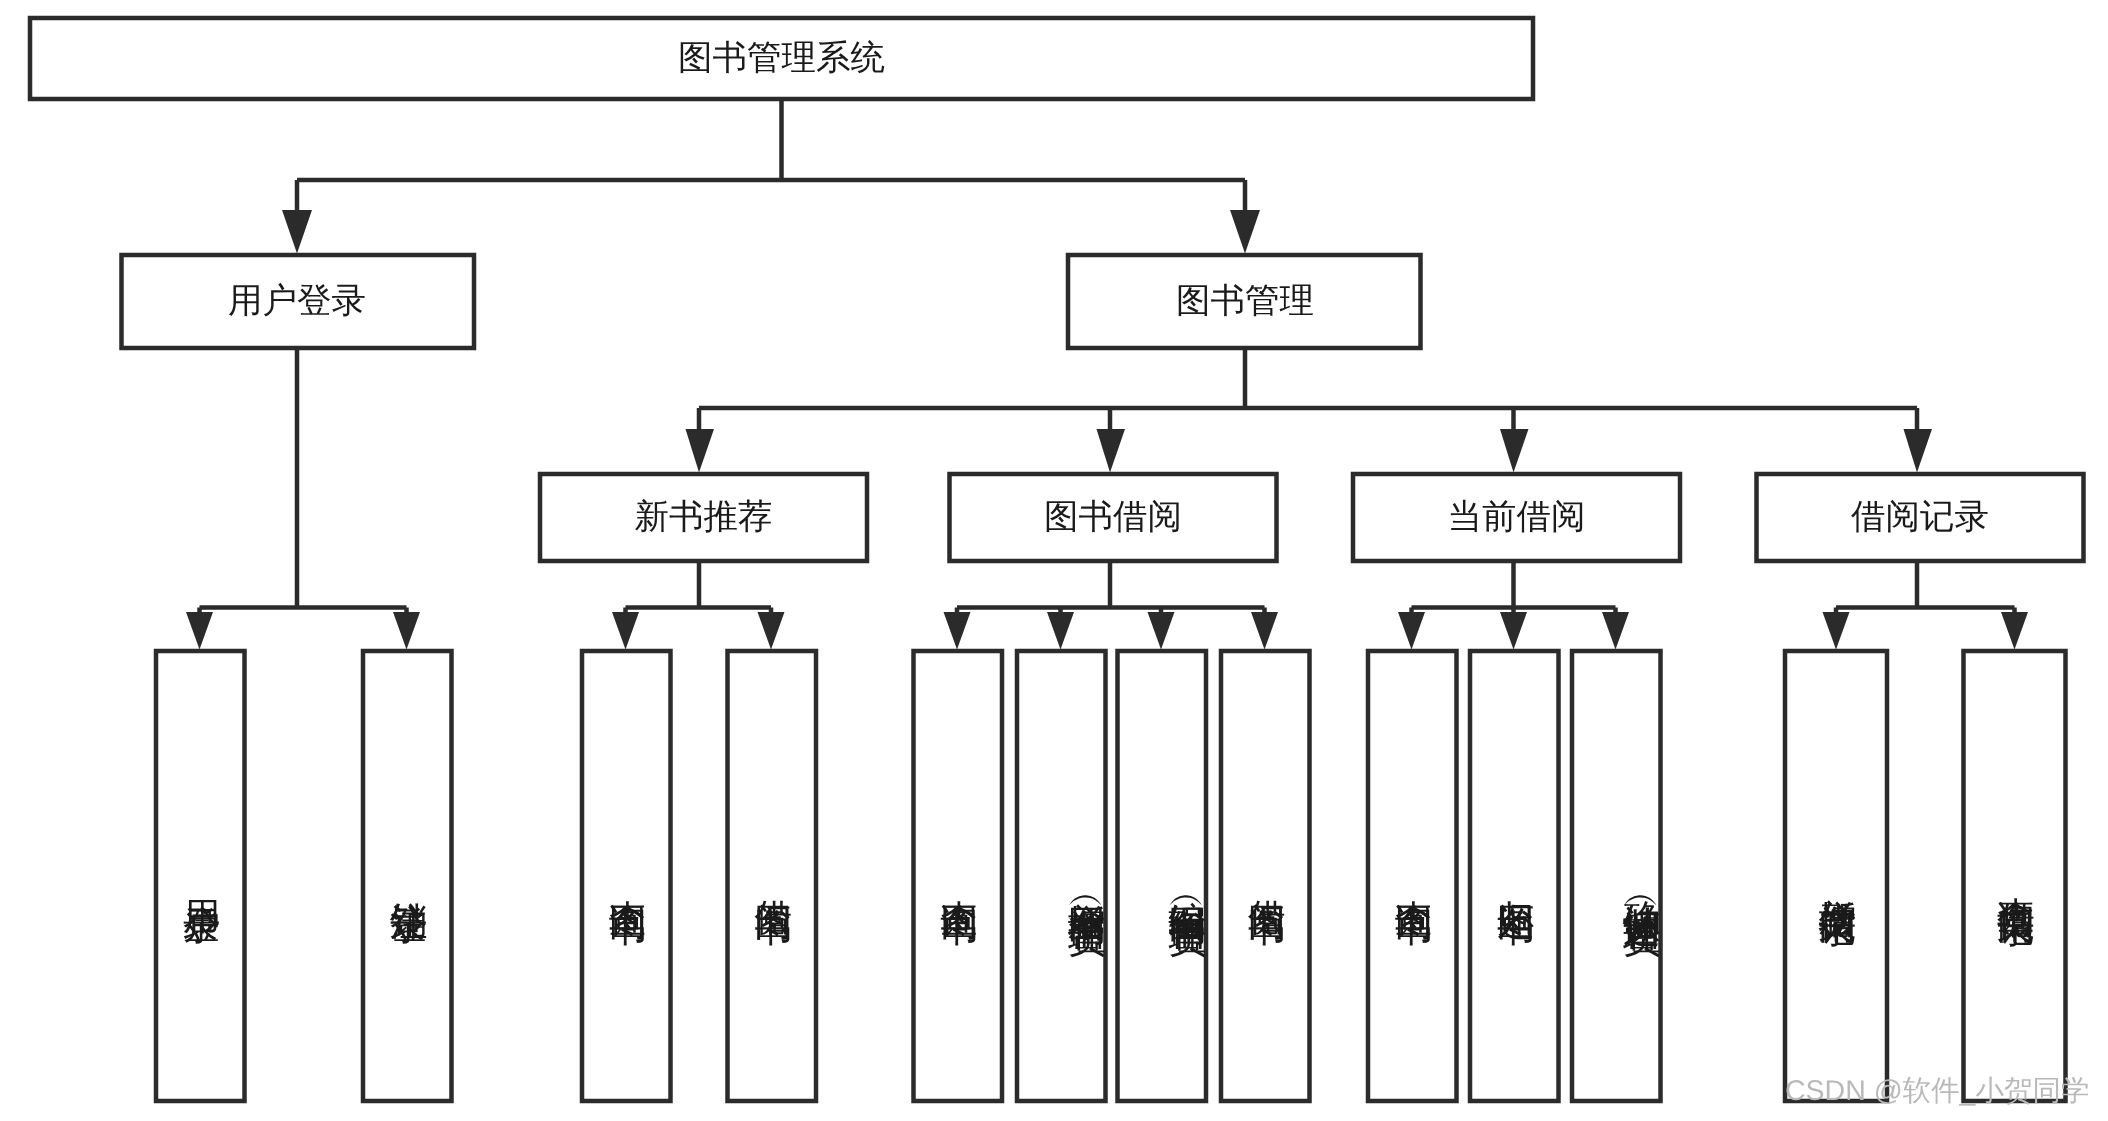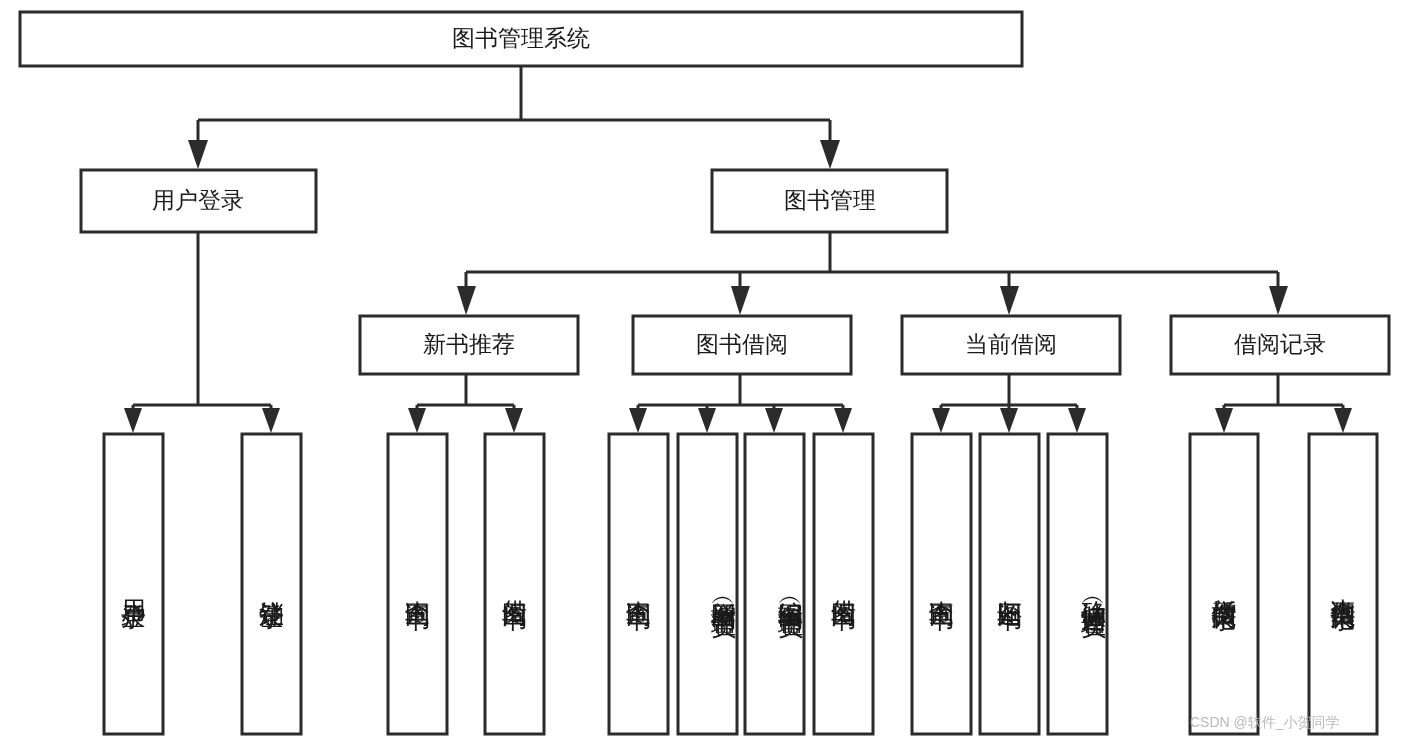--- a/index.html
+++ b/index.html
@@ -62,21 +62,21 @@
     justify-content: center;
     text-align: center;
     white-space: nowrap;
     pointer-events: none;
   }
   .watermark {
     position: absolute;
     left: 1190px;
     top: 714px;
     font-family: "Liberation Sans", "DejaVu Sans", sans-serif;
-    font-size: 14px;
+    font-size: 19px;
     color: #b9b9b9;
     white-space: nowrap;
   }
 </style>
 </head>
 <body>
 
 <div id="diagram-root">
 
   <svg class="canvas" viewBox="0 0 1405 747">

